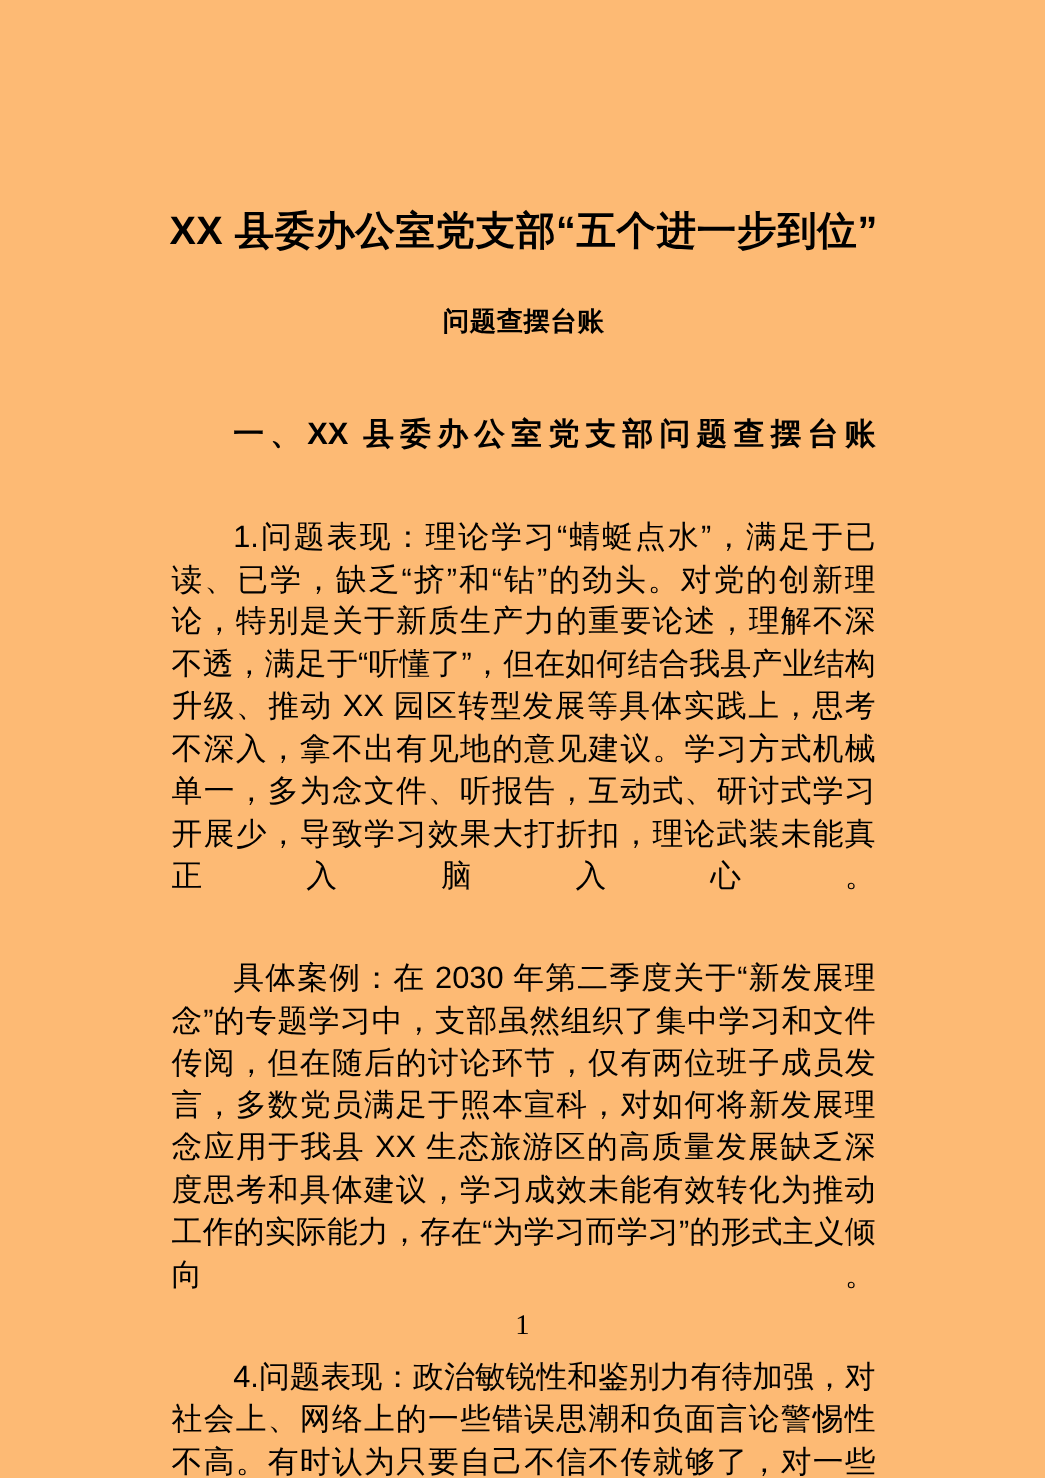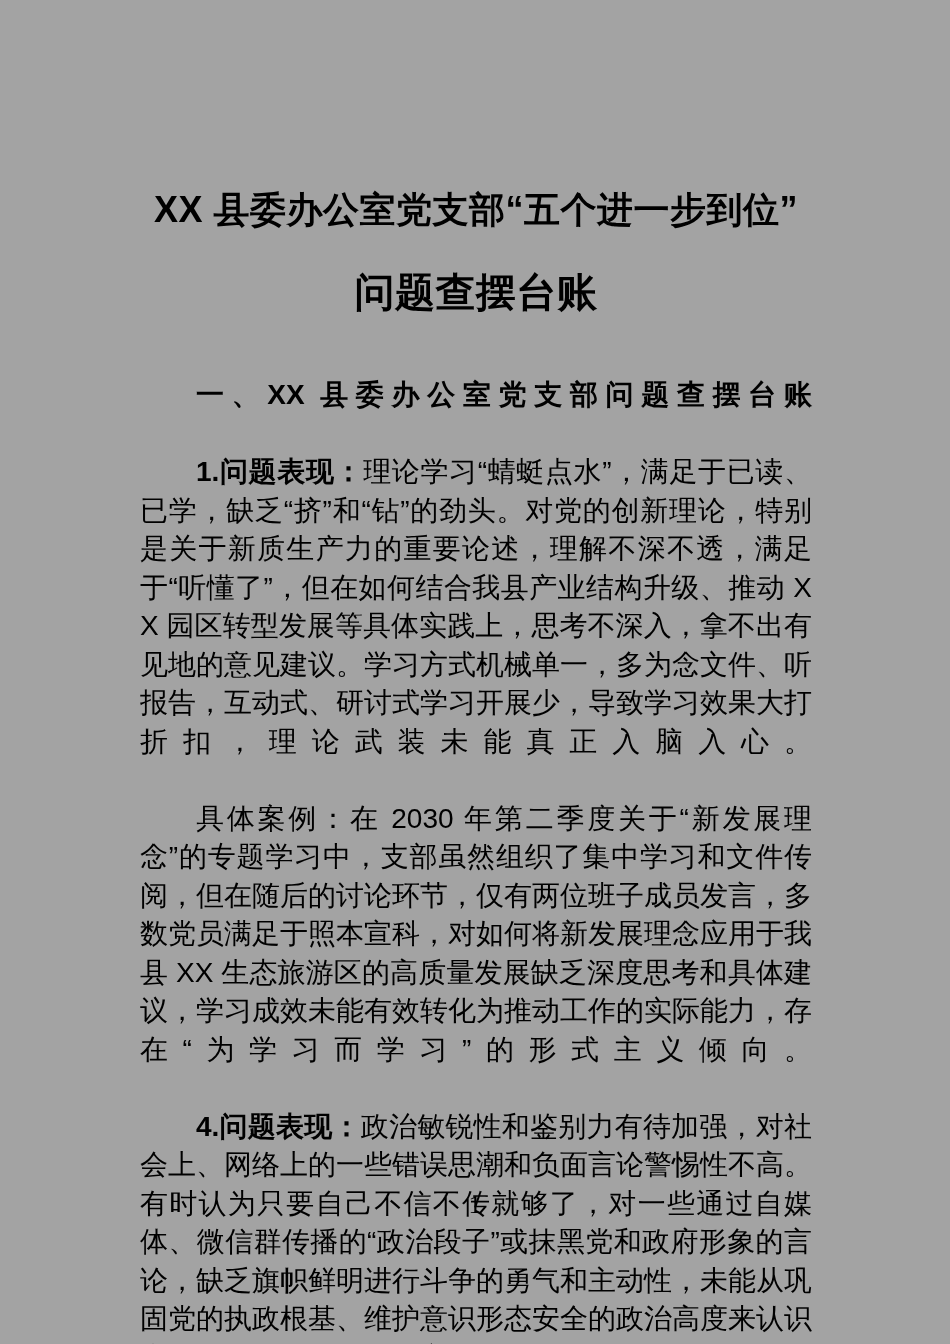--- a/index.html
+++ b/index.html
@@ -15,21 +15,21 @@
     color: #000000;
     overflow: hidden;
   }
 
   .page {
     position: absolute;
     left: 0;
     top: 0;
     width: 950px;
     height: 1344px;
-    background: #a3a3a3;
+    background: #fdba74;
   }
 
   .content {
     position: absolute;
     left: 140px;
     top: 0;
     width: 672px;
   }
 
   
@@ -42,30 +42,30 @@
     font-size: 36px;
     line-height: 83px;
     letter-spacing: 0.5px;
     font-family: "Liberation Sans", "DejaVu Sans", sans-serif;
   }
   .doc-title .tline {
     display: block;
     white-space: nowrap;
   }
   .doc-title .tline-2 {
-    font-size: 40px;
+    font-size: 24px;
   }
 
   
   .body-block {
     margin-top: 42px;
   }
 
   p.para {
-    margin: 0;
+    margin: 16px;
     padding: 0;
     font-size: 28px;
     line-height: 38.5px;
     text-align: justify;
     text-justify: inter-ideograph;
     text-indent: 56px;
     letter-spacing: 0px;
     word-break: break-all;
     font-weight: 400;
   }
@@ -74,21 +74,21 @@
     font-weight: 700;
     text-indent: 56px;
   }
 
   p.heading-2 {
     font-weight: 400;
     text-indent: 50px;
   }
 
   p.para .lead {
-    font-weight: 700;
+    font-weight: 400;
   }
 
   
   p.para::after {
     content: "";
     display: inline-block;
     width: 100%;
   }
 
   

